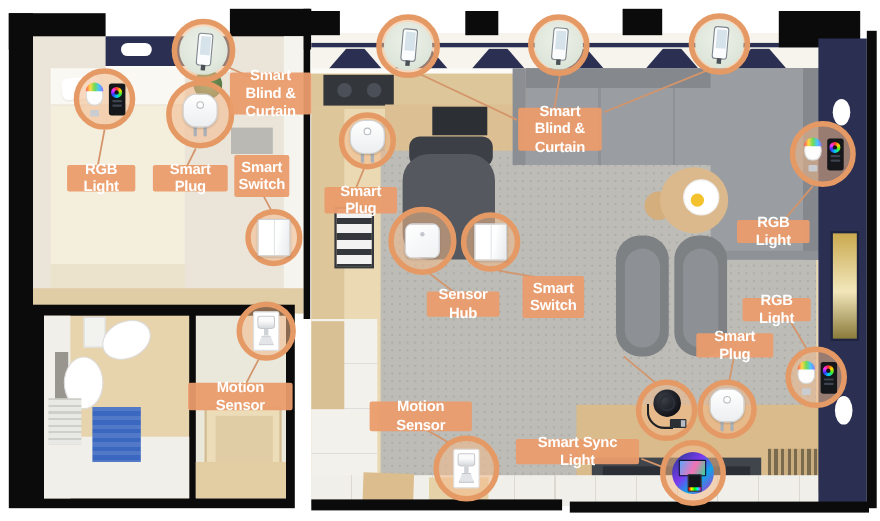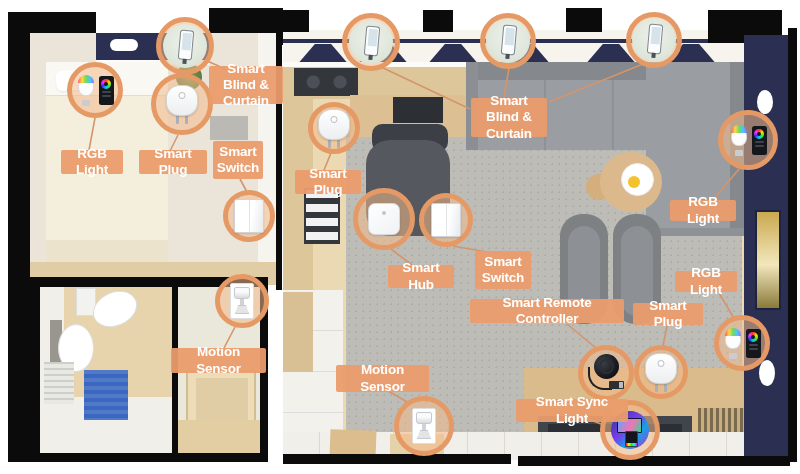--- a/index.html
+++ b/index.html
@@ -391,22 +391,21 @@
       </div>
     </div>
   <div id="labels">
       <div class="label" style="left: 209px; top: 66px; width: 74px; height: 38px;">Smart Blind &amp; Curtain</div>
       <div class="label" style="left: 61px; top: 150px; width: 62px; height: 24px;">RGB Light</div>
       <div class="label" style="left: 139px; top: 150px; width: 68px; height: 24px;">Smart Plug</div>
       <div class="label" style="left: 213px; top: 141px; width: 50px; height: 38px;">Smart Switch</div>
       <div class="label" style="left: 295px; top: 170px; width: 66px; height: 24px;">Smart Plug</div>
       <div class="label" style="left: 471px; top: 98px; width: 76px; height: 39px;">Smart Blind &amp; Curtain</div>
       <div class="label" style="left: 670px; top: 200px; width: 66px; height: 21px;">RGB Light</div>
-      <div class="label" style="left: 388px; top: 265px; width: 66px; height: 23px;">Smart Hub</div>
+      <div class="label" style="left: 388px; top: 265px; width: 66px; height: 23px;">Sensor Hub</div>
       <div class="label" style="left: 475px; top: 251px; width: 56px; height: 38px;">Smart Switch</div>
       <div class="label" style="left: 675px; top: 271px; width: 62px; height: 21px;">RGB Light</div>
-      <div class="label" style="left: 470px; top: 299px; width: 154px; height: 24px;">Smart Remote Controller</div>
       <div class="label" style="left: 633px; top: 303px; width: 70px; height: 22px;">Smart Plug</div>
       <div class="label" style="left: 171px; top: 348px; width: 95px; height: 25px;">Motion Sensor</div>
       <div class="label" style="left: 336px; top: 365px; width: 93px; height: 27px;">Motion Sensor</div>
-      <div class="label" style="left: 469px; top: 399px; width: 112px; height: 23px; margin-left: 47px;">Smart Sync Light</div>
+      <div class="label" style="left: 469px; top: 399px; width: 112px; height: 23px;">Smart Sync Light</div>
     </div>
 </div>
 
 </body></html>

